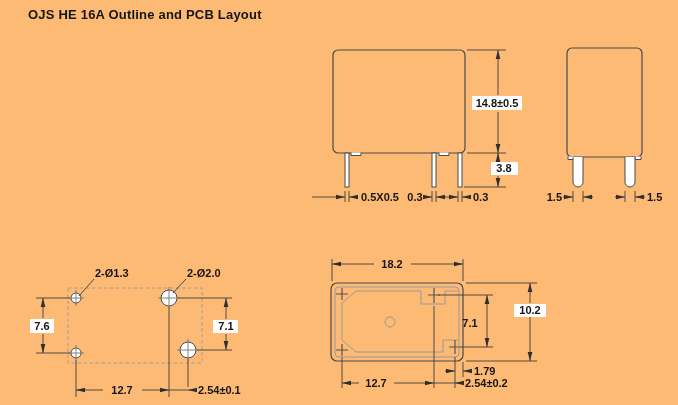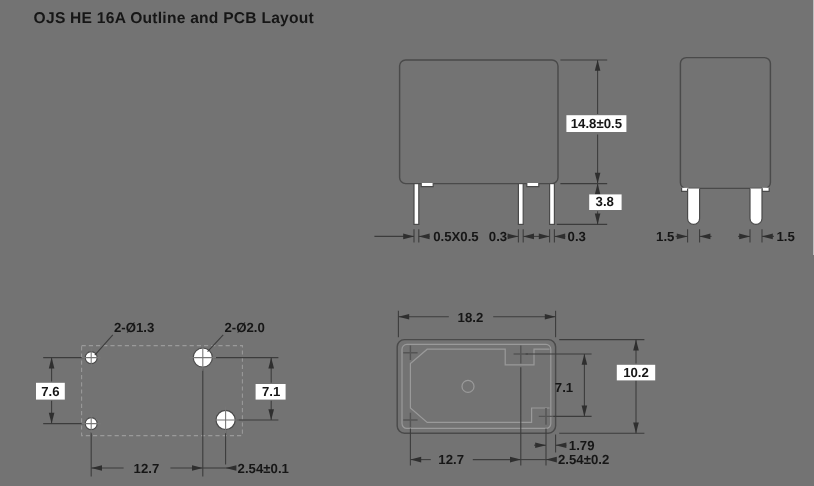--- a/index.html
+++ b/index.html
@@ -1,19 +1,19 @@
 <!DOCTYPE html>
 <html><head>
 <meta charset="utf-8">
 <style>
   html,body{margin:0;padding:0;background:#ffffff;}
   .screen{
     position:relative;
     width:678px;height:405px;
-    background:#737373;
+    background:#fdba74;
     font-family:"Liberation Sans", sans-serif;
     overflow:hidden;
     text-align:right;
   }
   .title{
     position:absolute;left:28px;top:7px;
     font-size:13px;font-weight:bold;color:#161616;
     letter-spacing:0.2px;
   }
   svg{position:absolute;left:0;top:0;}

